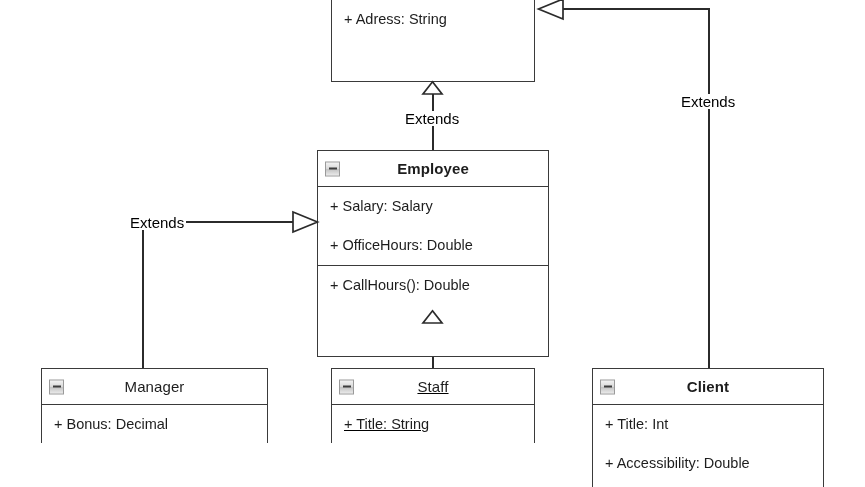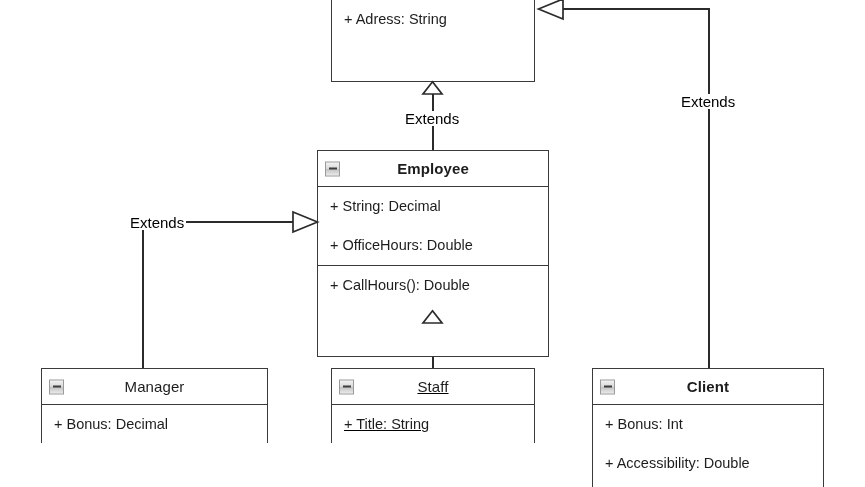--- a/index.html
+++ b/index.html
@@ -161,21 +161,21 @@
   </div>
 
   <div class="uml-class" style="left:317px; top:150px; width:232px; height:207px;">
     <div class="class-header">
       <span class="collapse-btn">
         <span class="minus"></span>
       </span>
       <span class="class-title bold">Employee</span>
     </div>
     <div class="compartment">
-      <div class="member">+ String: Decimal</div>
+      <div class="member">+ Salary: Salary</div>
       <div class="member">+ OfficeHours: Double</div>
     </div>
     <div class="compartment">
       <div class="member">+ CallHours(): Double</div>
     </div>
   </div>
 
   <div class="uml-class" style="left:41px; top:368px; width:227px; height:75px;">
     <div class="class-header">
       <span class="collapse-btn">
@@ -201,18 +201,18 @@
   </div>
 
   <div class="uml-class" style="left:592px; top:368px; width:232px; height:126px;">
     <div class="class-header">
       <span class="collapse-btn">
         <span class="minus"></span>
       </span>
       <span class="class-title bold">Client</span>
     </div>
     <div class="compartment">
-      <div class="member">+ Bonus: Int</div>
+      <div class="member">+ Title: Int</div>
       <div class="member">+ Accessibility: Double</div>
     </div>
   </div>
 
 </div>
 
 </body></html>

